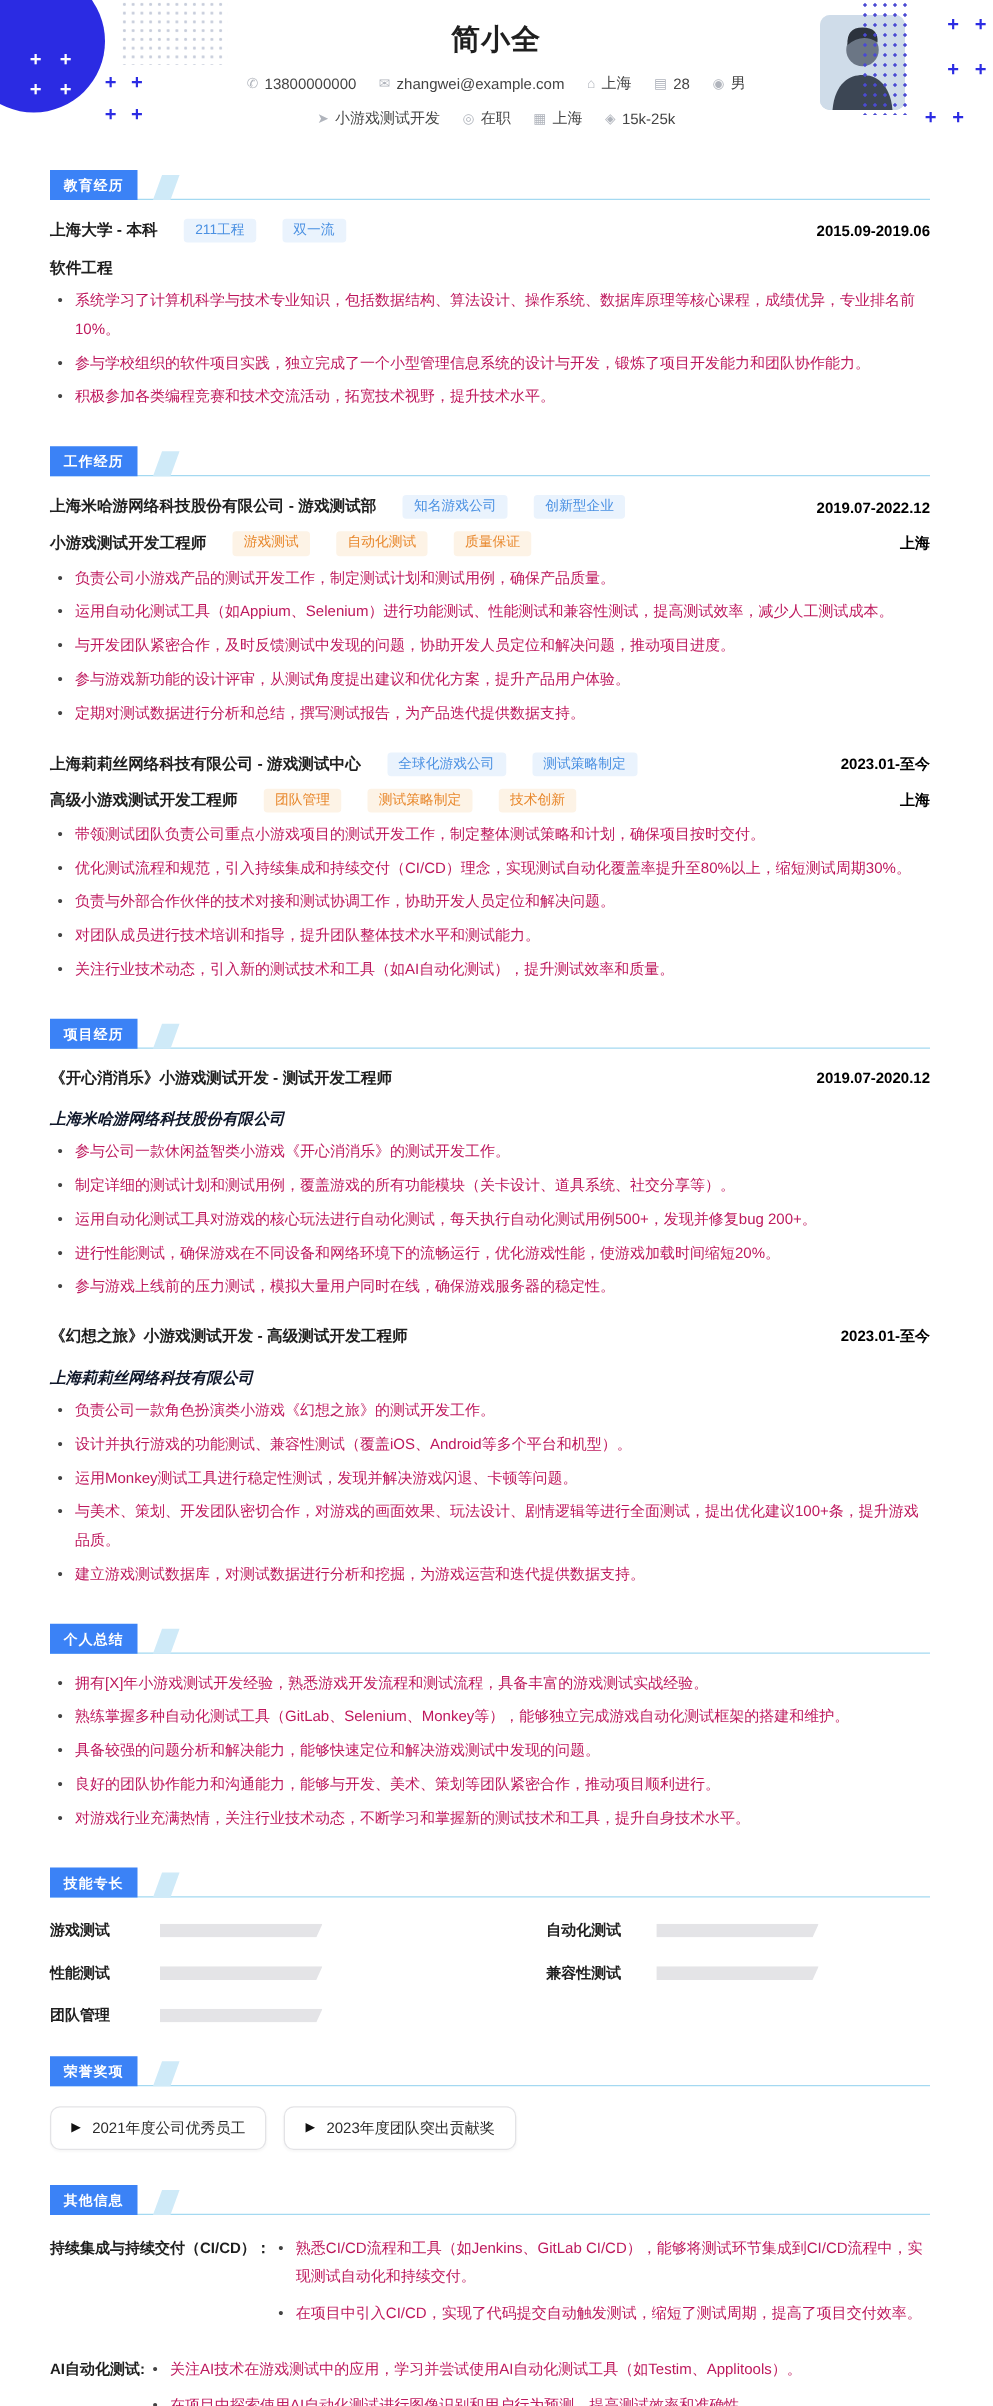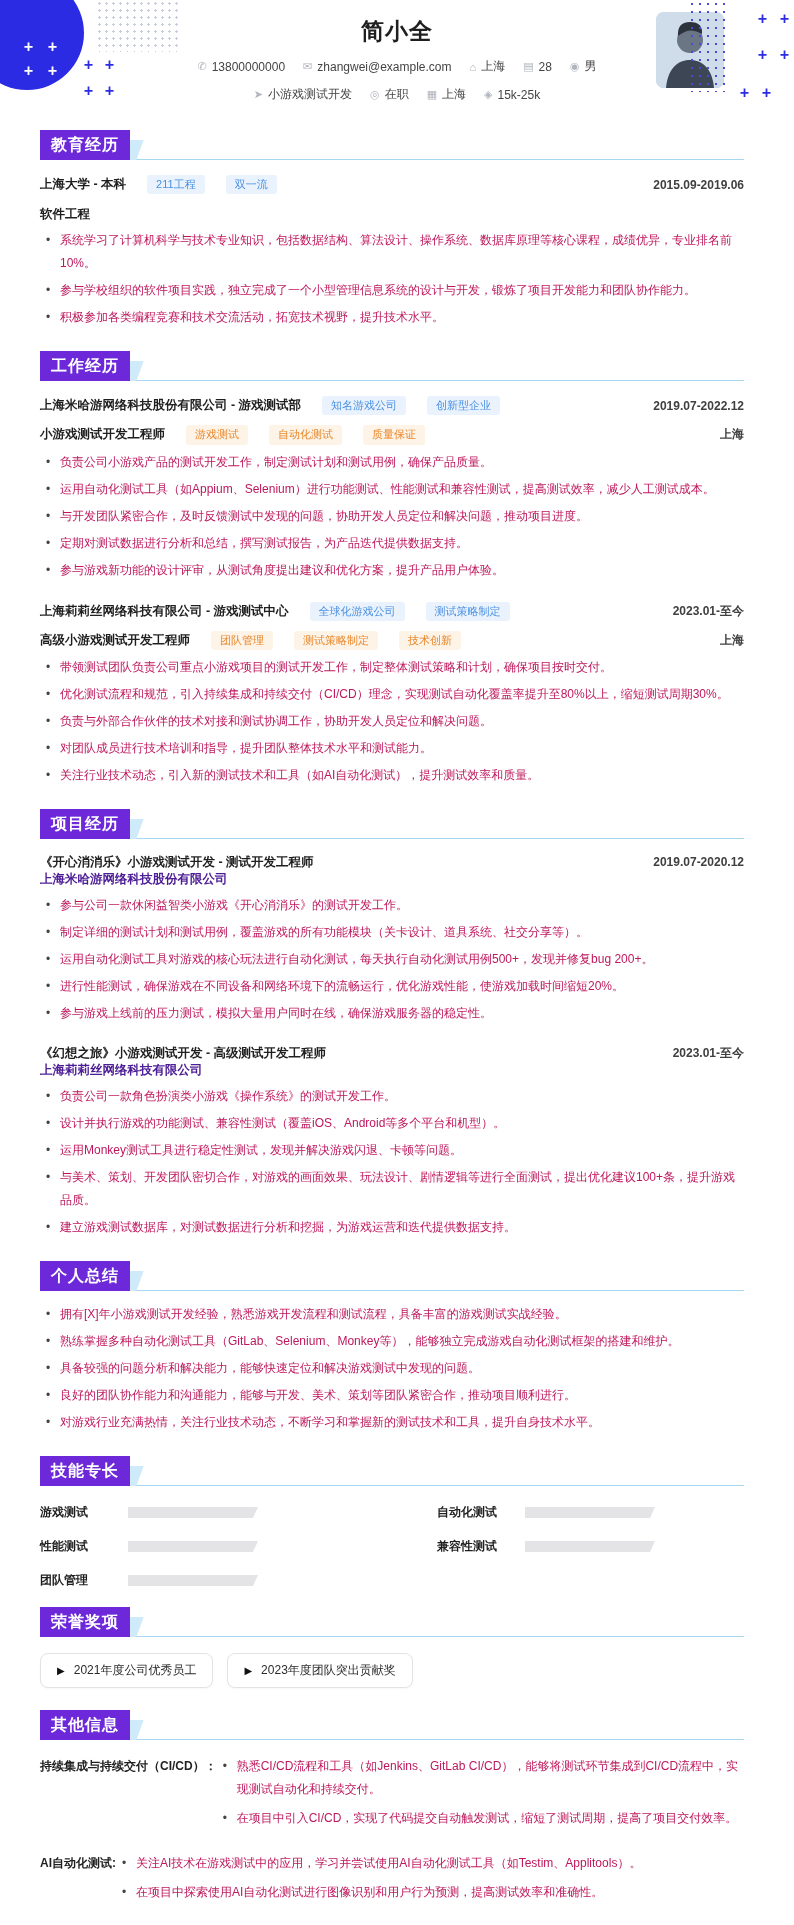--- a/index.html
+++ b/index.html
@@ -33,40 +33,40 @@
   .dots-right { position:absolute; left:688px; top:0; width:42px; height:92px;
     background-image: radial-gradient(#4a4ad2 1.2px, transparent 1.4px);
     background-size: 8px 8px; z-index:3; }
   .photo { position:absolute; left:656px; top:12px; width:68px; height:76px; border-radius:8px;
     overflow:hidden; background: linear-gradient(160deg,#dfe9f2 0%, #c6d6e6 60%, #aebfd4 100%); z-index:2; }
   .photo svg { display:block; width:100%; height:100%; }
 
   
   .section { padding: 0 50px 0 40px; margin-top: 28px; position:relative; }
   .sec-head { position:relative; border-bottom: 1px solid #a4d9f1; height: 24px; }
-  .sec-badge { position:absolute; left:0; bottom:-1px; display:inline-block; background:#6d28d9; color:#fff;
-    font-size:16px; font-weight:bold; padding: 5px 11px 4px; z-index:2; letter-spacing:1px; }
+  .sec-badge { position:absolute; left:0; bottom:-1px; display:inline-block; background:#3b82f6; color:#fff;
+    font-size:11px; font-weight:bold; padding: 5px 11px 4px; z-index:2; letter-spacing:1px; }
   .sec-badge-shadow { position:absolute; left:86px; bottom:-1px; width:14px; height:20px; background:#cfeaf8;
     transform: skewX(-20deg); z-index:1; }
 
   .entry { margin-top: 15px; }
   .row { display:flex; align-items:center; justify-content:space-between; }
   .row-left { display:flex; align-items:center; flex-wrap:wrap; gap:21px; }
   .entry-title, .entry-sub { font-size:12.5px; font-weight:bold; color:#1f1f1f; }
-  .date, .loc { font-size:12px; font-weight:bold; color:#404040; white-space:nowrap; }
+  .date, .loc { font-size:12px; font-weight:bold; color:#000000; white-space:nowrap; }
   .tag { display:inline-block; font-size:11px; padding:3px 9px; border-radius:3px; line-height:1.2; }
   .tag.blue { background:#eaf3fd; color:#4a90e2; }
   .tag.orange { background:#fdf3e6; color:#e8872b; }
   .row2 { margin-top: 10px; }
 
   ul.bullets { list-style:none; margin-top: 6px; }
   ul.bullets li { position:relative; padding-left: 20px; font-size:12px; line-height: 23px; color:#be185d; margin-top: 4px; }
   ul.bullets li::before { content:"•"; position:absolute; left: 6px; top:0; color:#444; }
   .major { font-size:12.5px; font-weight:bold; color:#1f1f1f; margin-top: 12px; }
-  .company-line { font-size:12.5px; font-weight:bold; color:#4c1d95; margin-top: 0; }
+  .company-line { font-size:12.5px; font-weight:bold; color:#0f172a; margin-top: 16px; font-style: italic; }
 
   
   .skills-grid { display:grid; grid-template-columns: 1fr 1fr; column-gap: 90px; row-gap: 17px; margin-top: 18px; }
   .skill-row { display:flex; align-items:center; }
   .skill-label { width: 88px; font-size:12px; font-weight:bold; color:#1f1f1f; flex-shrink:0; }
   .skill-track { width: 130px; height: 11px; background:#e4e4e7;
     clip-path: polygon(0 0, 100% 0, calc(100% - 5px) 100%, 0 100%); position:relative; }
   .skill-fill { height:100%; background:#2b2be3;
     clip-path: polygon(0 0, 100% 0, calc(100% - 5px) 100%, 0 100%); }
 
@@ -207,22 +207,22 @@
           <span class="tag orange">游戏测试</span>
           <span class="tag orange">自动化测试</span>
           <span class="tag orange">质量保证</span>
         </div>
         <span class="loc">上海</span>
       </div>
       <ul class="bullets">
         <li>负责公司小游戏产品的测试开发工作，制定测试计划和测试用例，确保产品质量。</li>
         <li>运用自动化测试工具（如Appium、Selenium）进行功能测试、性能测试和兼容性测试，提高测试效率，减少人工测试成本。</li>
         <li>与开发团队紧密合作，及时反馈测试中发现的问题，协助开发人员定位和解决问题，推动项目进度。</li>
+        <li>参与游戏新功能的设计评审，从测试角度提出建议和优化方案，提升产品用户体验。</li>
         <li>定期对测试数据进行分析和总结，撰写测试报告，为产品迭代提供数据支持。</li>
-        <li>参与游戏新功能的设计评审，从测试角度提出建议和优化方案，提升产品用户体验。</li>
       </ul>
     </div>
 
     <div class="entry" style="margin-top:20px;">
       <div class="row">
         <div class="row-left">
           <span class="entry-title">上海莉莉丝网络科技有限公司 - 游戏测试中心</span>
           <span class="tag blue">全球化游戏公司</span>
           <span class="tag blue">测试策略制定</span>
         </div>
@@ -268,21 +268,21 @@
       </ul>
     </div>
 
     <div class="entry" style="margin-top:20px;">
       <div class="row">
         <span class="entry-title">《幻想之旅》小游戏测试开发 - 高级测试开发工程师</span>
         <span class="date">2023.01-至今</span>
       </div>
       <div class="company-line">上海莉莉丝网络科技有限公司</div>
       <ul class="bullets">
-        <li>负责公司一款角色扮演类小游戏《操作系统》的测试开发工作。</li>
+        <li>负责公司一款角色扮演类小游戏《幻想之旅》的测试开发工作。</li>
         <li>设计并执行游戏的功能测试、兼容性测试（覆盖iOS、Android等多个平台和机型）。</li>
         <li>运用Monkey测试工具进行稳定性测试，发现并解决游戏闪退、卡顿等问题。</li>
         <li>与美术、策划、开发团队密切合作，对游戏的画面效果、玩法设计、剧情逻辑等进行全面测试，提出优化建议100+条，提升游戏品质。</li>
         <li>建立游戏测试数据库，对测试数据进行分析和挖掘，为游戏运营和迭代提供数据支持。</li>
       </ul>
     </div>
   </div>
 
   <div class="section">
     <div class="sec-head">

